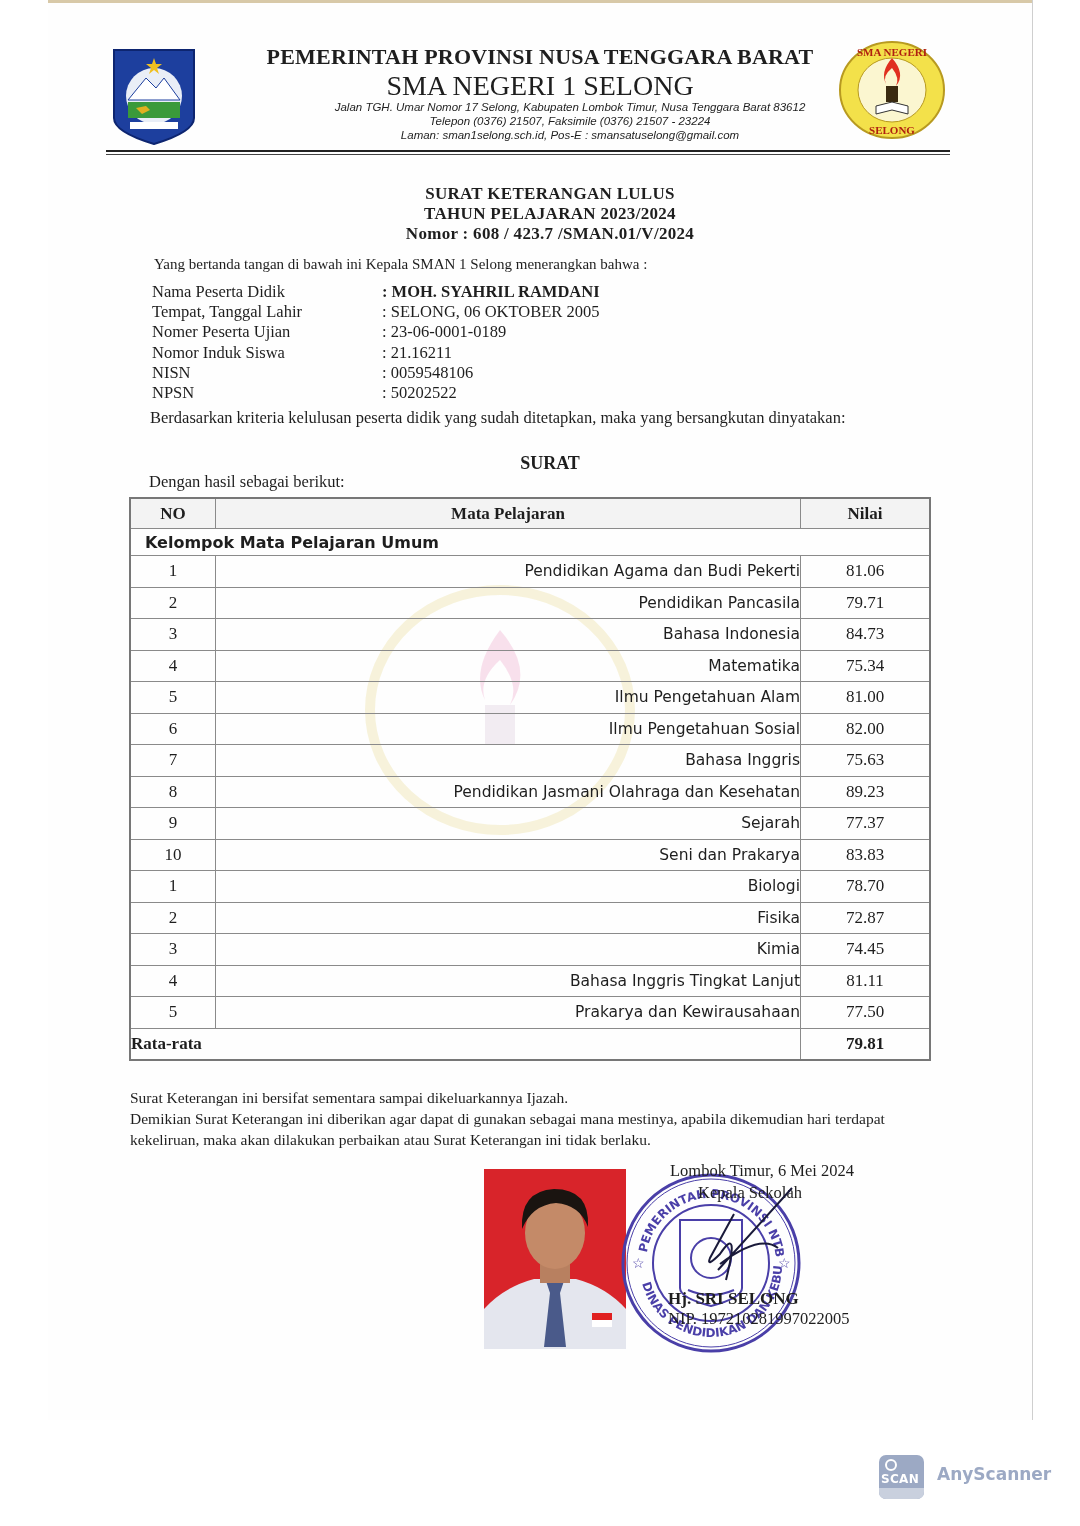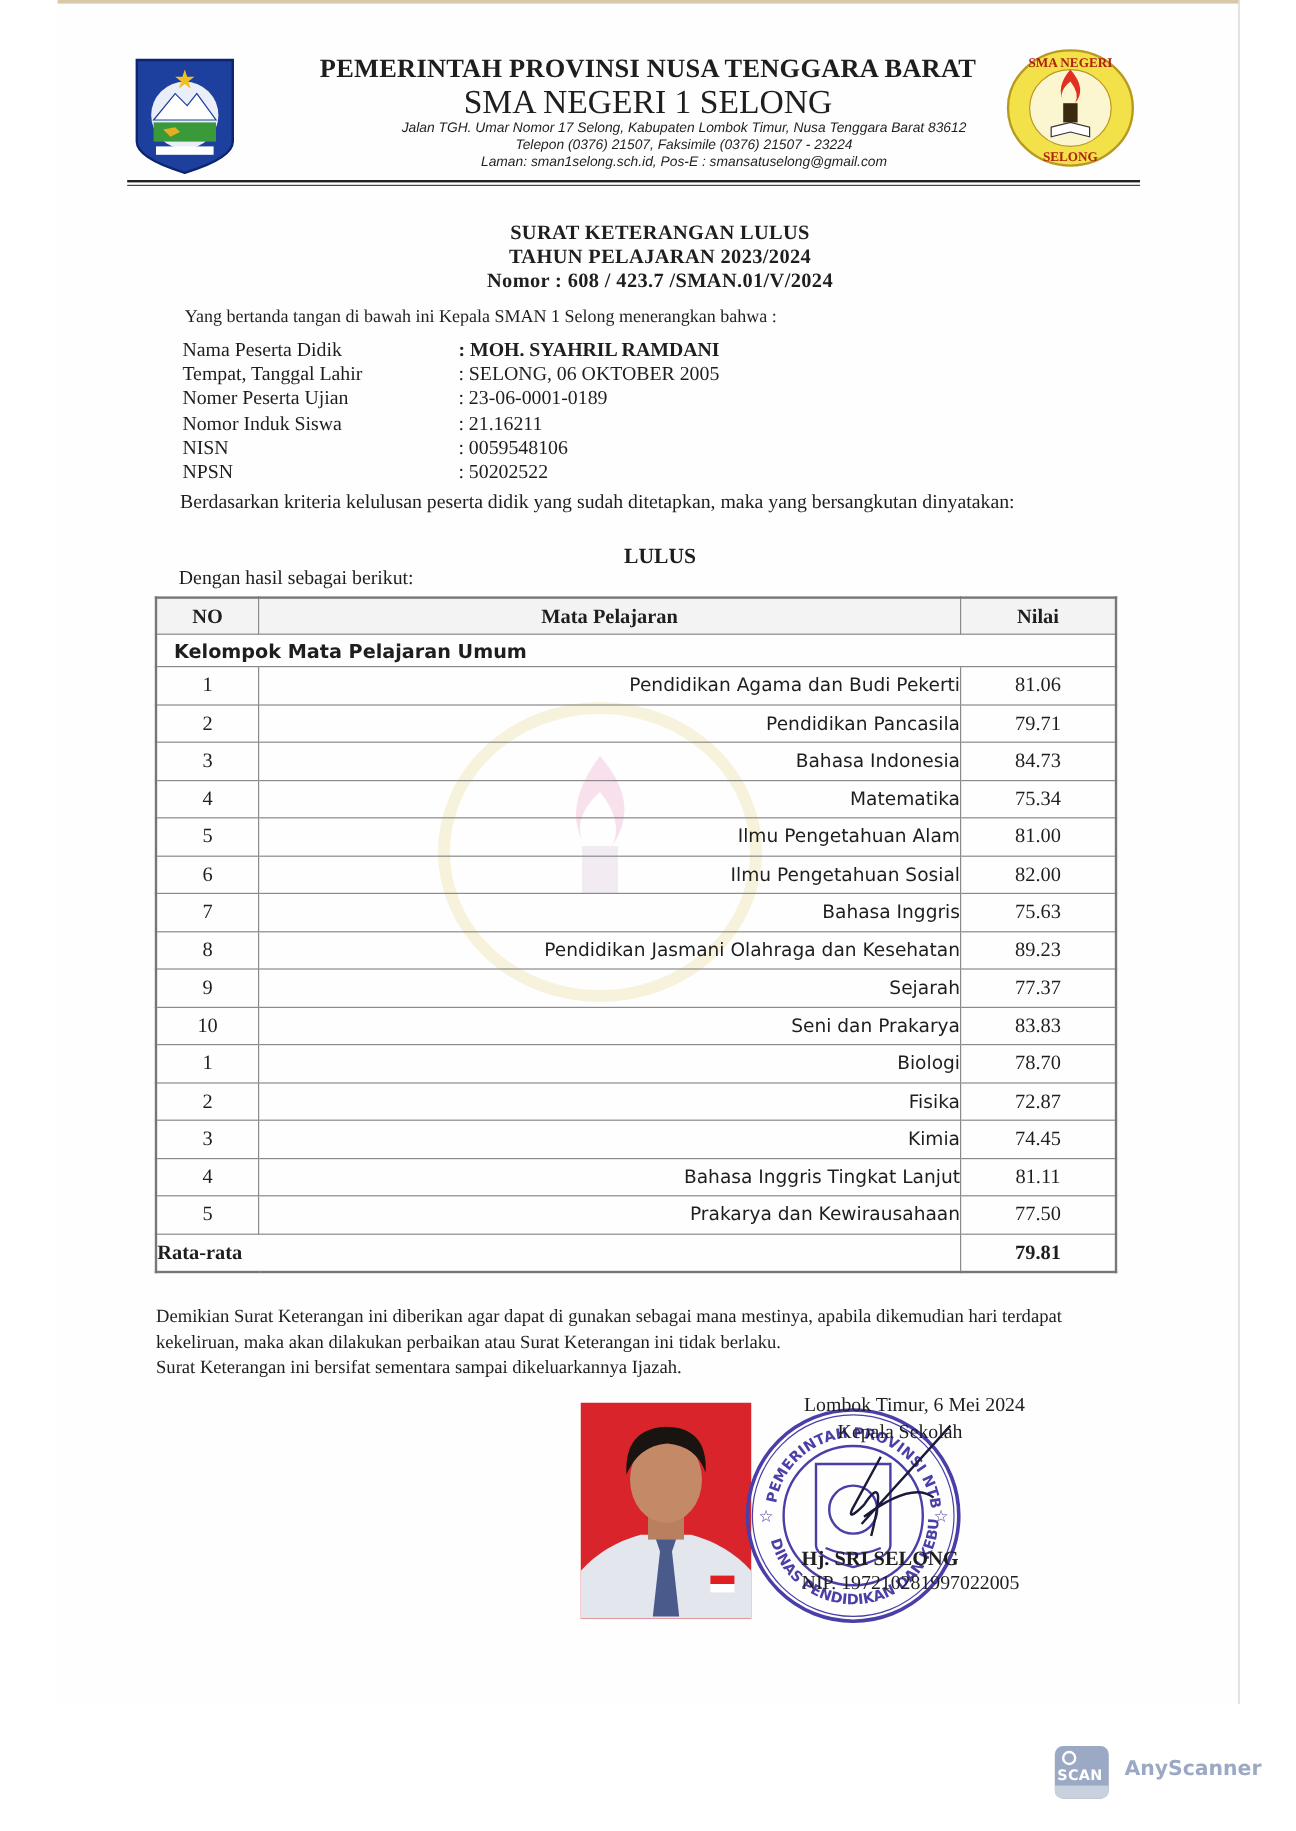--- a/index.html
+++ b/index.html
@@ -115,21 +115,21 @@
       <span class="flabel">NISN</span>
       <span class="fval">: 0059548106</span>
     </div>
   <div class="frow">
       <span class="flabel">NPSN</span>
       <span class="fval">: 50202522</span>
     </div>
 </div>
 
 <div class="based">Berdasarkan kriteria kelulusan peserta didik yang sudah ditetapkan, maka yang bersangkutan dinyatakan:</div>
-<div class="lulus">LULUS</div>
+<div class="lulus">SURAT</div>
 <div class="dengan">Dengan hasil sebagai berikut:</div>
 
 <svg class="wm" viewBox="0 0 280 260">
   <ellipse cx="140" cy="130" rx="130" ry="120" fill="none" stroke="#d8c040" stroke-width="10"></ellipse>
   <path d="M140 50 Q110 90 125 120 Q118 100 140 80 Q160 105 150 125 Q175 90 140 50 Z" fill="#e060a0"></path>
   <rect x="125" y="125" width="30" height="40" fill="#c0a0c0"></rect>
 </svg>
 
 <table class="tbl" id="grades">
   <thead>
@@ -219,22 +219,22 @@
         <td class="c-val">77.50</td>
       </tr>
       <tr class="avg">
         <td colspan="2" style="text-align: left;">Rata-rata</td>
         <td class="c-val">79.81</td>
       </tr>
     </tbody>
 </table>
 
 <div class="note">
+  <div>Surat Keterangan ini bersifat sementara sampai dikeluarkannya Ijazah.</div>
   <div>Demikian Surat Keterangan ini diberikan agar dapat di gunakan sebagai mana mestinya, apabila dikemudian hari terdapat kekeliruan, maka akan dilakukan perbaikan atau Surat Keterangan ini tidak berlaku.</div>
-  <div>Surat Keterangan ini bersifat sementara sampai dikeluarkannya Ijazah.</div>
 </div>
 
 <svg class="photo" viewBox="0 0 142 180">
   <rect width="142" height="180" fill="#d8242a"></rect>
   <path d="M0 180 L0 140 Q20 118 50 110 L92 110 Q122 118 142 140 L142 180 Z" fill="#e4e6ee"></path>
   <path d="M62 112 L80 112 L76 124 L82 178 L60 178 L66 124 Z" fill="#4a5a8a"></path>
   <rect x="56" y="92" width="30" height="22" fill="#b88060"></rect>
   <ellipse cx="71" cy="64" rx="30" ry="36" fill="#c48a68"></ellipse>
   <path d="M38 60 Q36 22 70 20 Q106 20 104 58 Q96 36 72 34 Q48 36 38 60 Z" fill="#1a1410"></path>
   <rect x="108" y="144" width="20" height="7" fill="#e02020"></rect>

